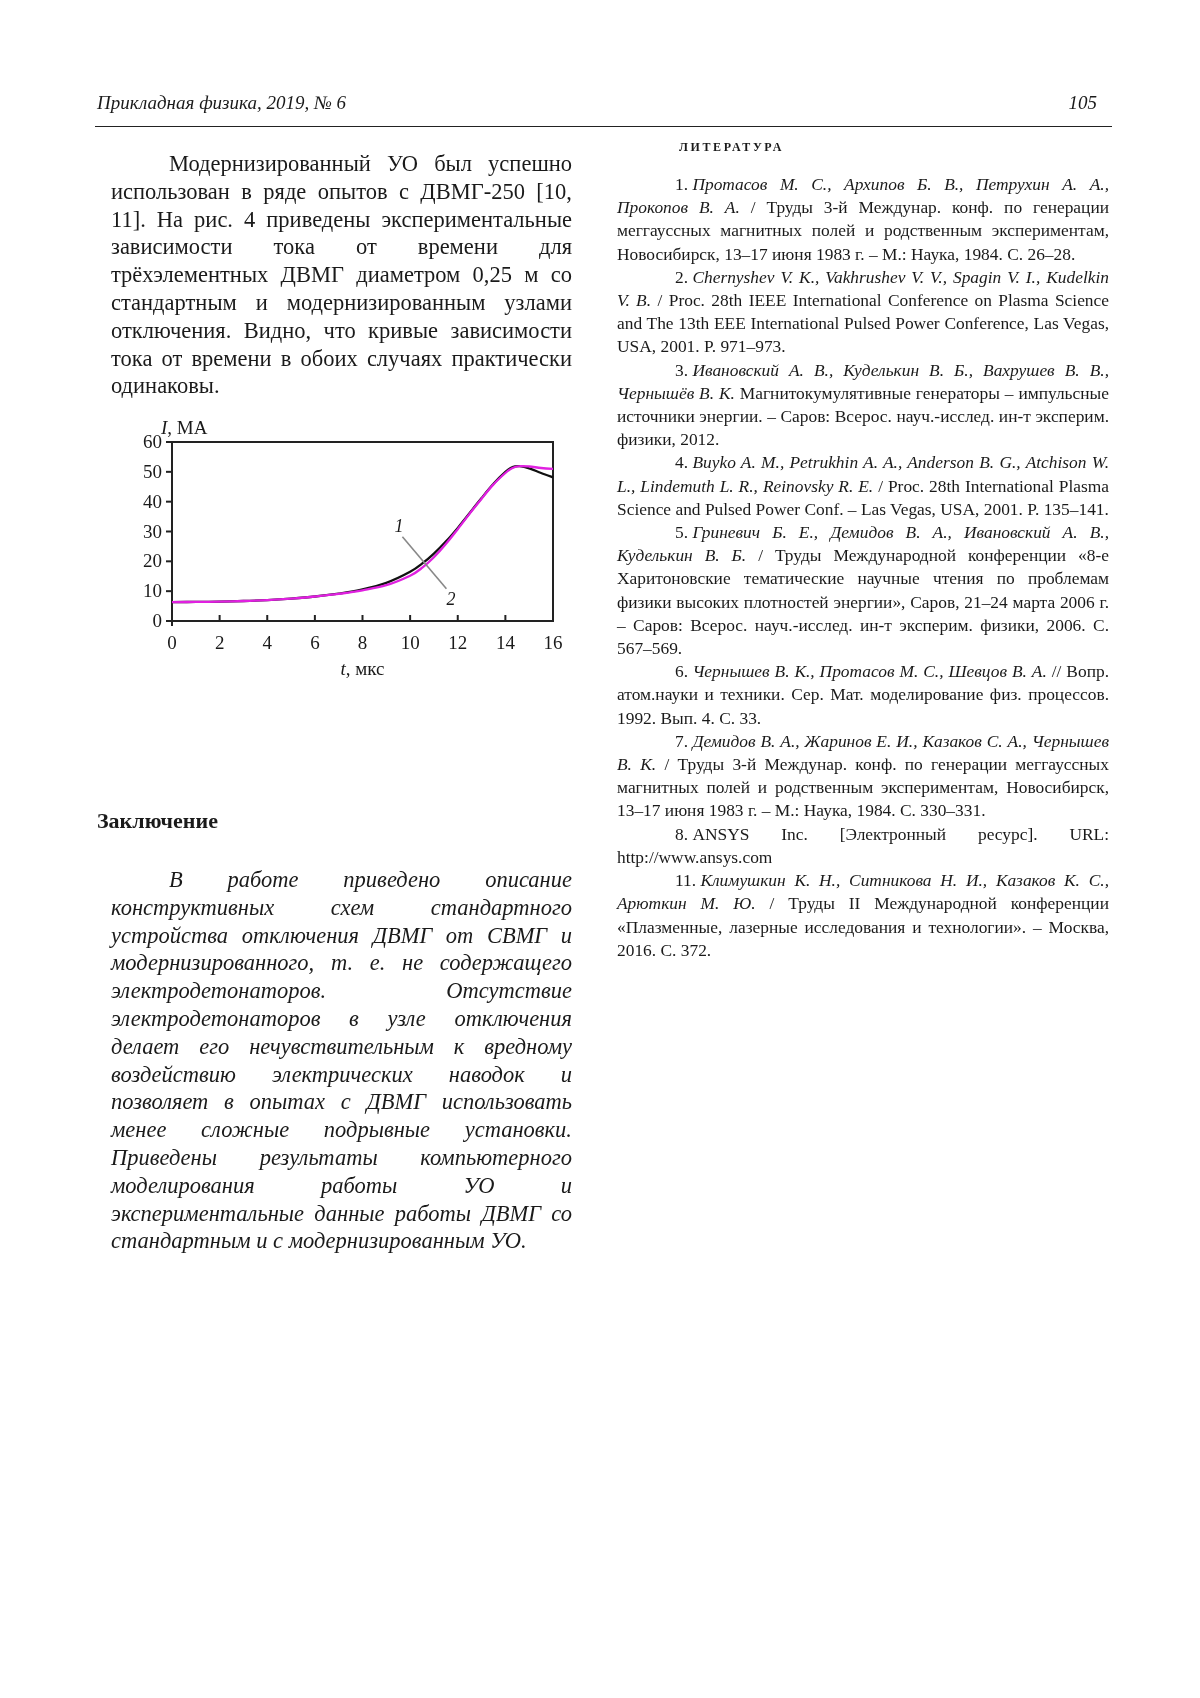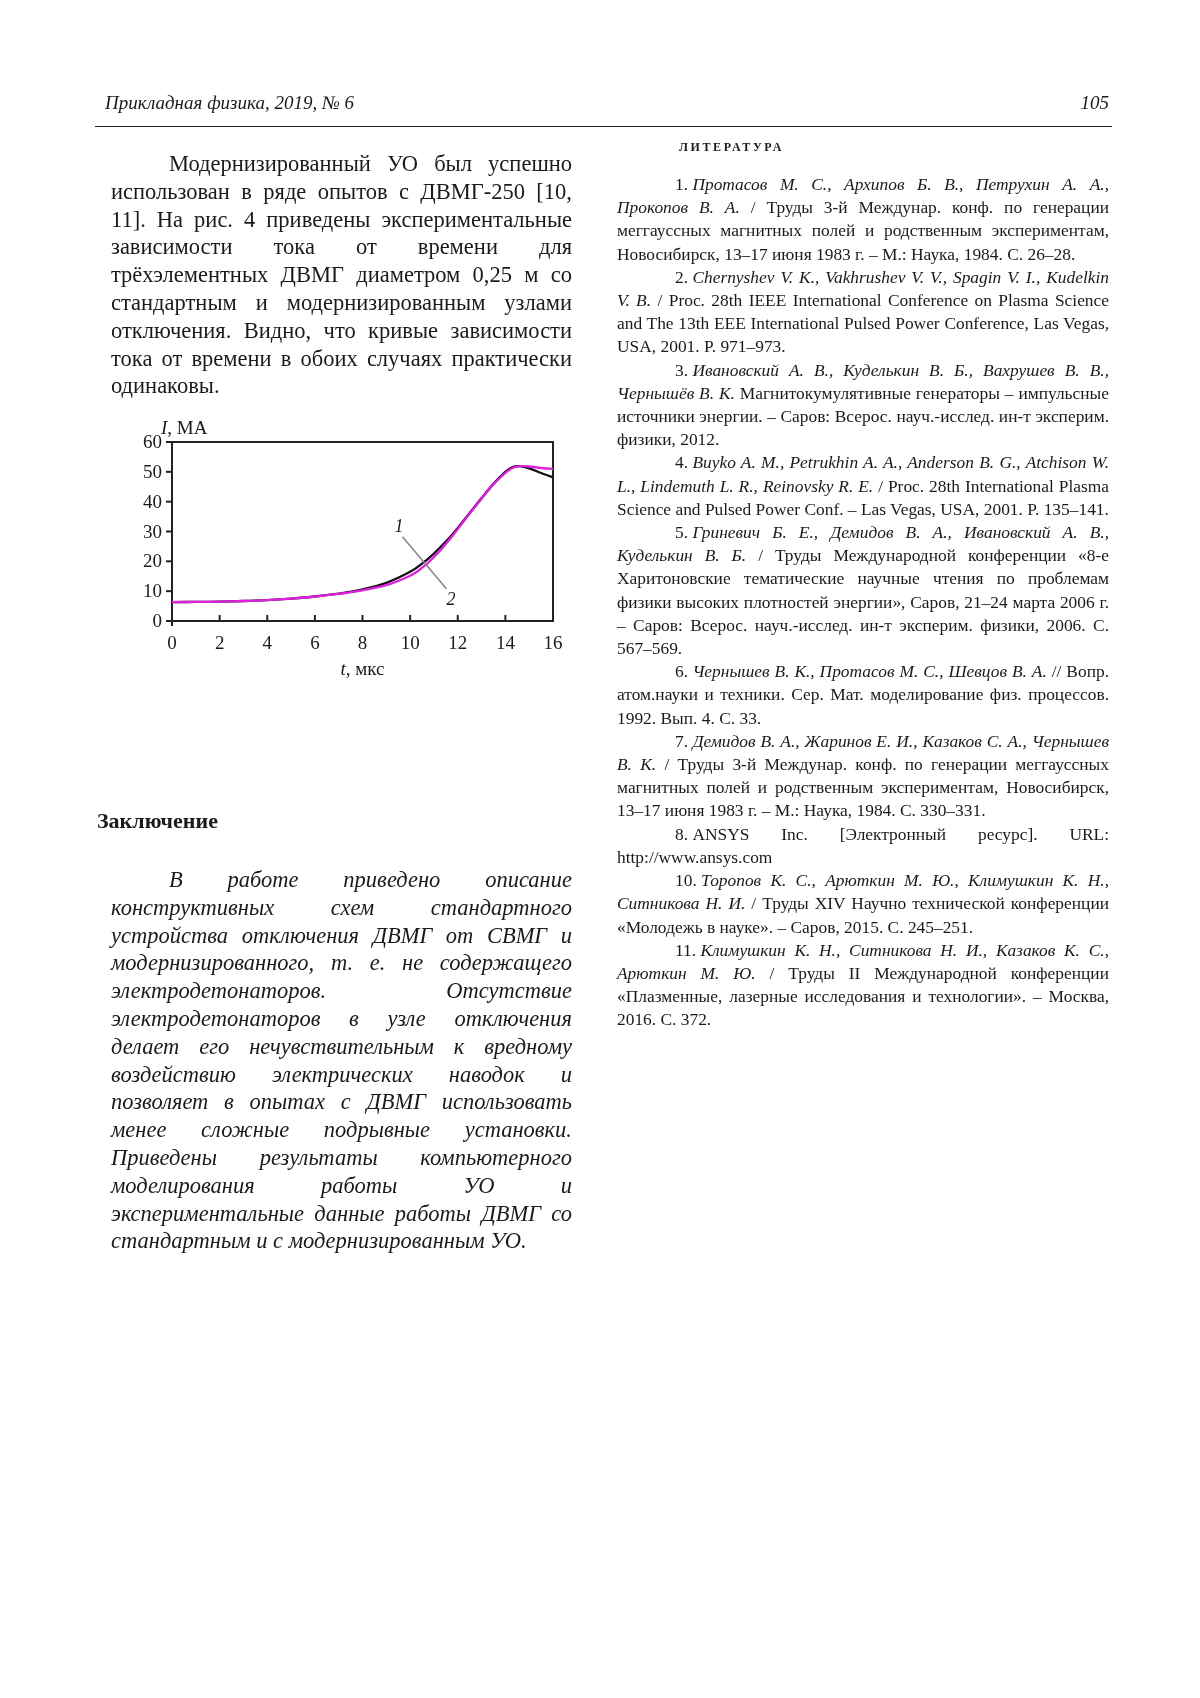--- a/index.html
+++ b/index.html
@@ -1,20 +1,20 @@
 <!DOCTYPE html>
 <html><head>
 <meta charset="utf-8">
 <style>
   html, body { margin: 0; padding: 0; background: #ffffff; }
   body { width: 1200px; height: 1698px; position: relative; overflow: hidden;
          font-family: "Liberation Serif", "DejaVu Serif", serif; color: #1a1a1a; }
   .header { position: absolute; left: 97px; top: 92px; width: 1012px; height: 30px; }
-  .header .journal { position: absolute; left: 8px; top: 0; font-style: italic; font-size: 19px; }
-  .header .pageno { position: absolute; right: 0; top: 0; font-style: italic; font-size: 19px; }
+  .header .journal { position: absolute; left: 0; top: 0; font-style: italic; font-size: 19px; }
+  .header .pageno { position: absolute; right: 12px; top: 0; font-style: italic; font-size: 19px; }
   .rule { position: absolute; left: 95px; top: 126px; width: 1017px; height: 0; border-top: 1.5px solid #222; }
 
   .col-left { position: absolute; left: 97px; top: 136px; width: 489px; }
   .col-right { position: absolute; left: 617px; top: 136px; width: 492px; }
 
   .para-big { font-size: 22.5px; line-height: 27.8px; text-align: justify; text-align-last: left; margin: 14px; }
   .para-big .indent { display: inline-block; width: 58px; }
 
   .figure { position: absolute; left: 0; top: 278px; width: 489px; height: 300px; }
   .figure svg { position: absolute; left: 0; top: 0; }
@@ -106,16 +106,15 @@
   <div class="lit-title">ЛИТЕРАТУРА</div>
   <div id="ref-list">
       <p class="ref"><span class="num">1.&nbsp; </span><span class="auth">Протасов М. С., Архипов Б. В., Петрухин А. А., Прокопов В. А.</span><span> / Труды 3-й Междунар. конф. по генерации меггауссных магнитных полей и родственным экспериментам, Новосибирск, 13–17 июня 1983 г. – М.: Наука, 1984. С. 26–28.</span></p>
       <p class="ref"><span class="num">2.&nbsp; </span><span class="auth">Chernyshev V. K., Vakhrushev V. V., Spagin V. I., Kudelkin V. B.</span><span> / Proc. 28th IEEE International Conference on Plasma Science and The 13th EEE International Pulsed Power Conference, Las Vegas, USA, 2001. P. 971–973.</span></p>
       <p class="ref"><span class="num">3.&nbsp; </span><span class="auth">Ивановский А. В., Кудельки‌н В. Б., Вахрушев В. В., Чернышёв В. К.</span><span> Магнитокумулятивные генераторы – импульсные источники энергии. – Саров: Всерос. науч.-исслед. ин-т эксперим. физики, 2012.</span></p>
       <p class="ref"><span class="num">4.&nbsp; </span><span class="auth">Buyko A. M., Petrukhin A. A., Anderson B. G., Atchison W. L., Lindemuth L. R., Reinovsky R. E.</span><span> / Proc. 28th International Plasma Science and Pulsed Power Conf. – Las Vegas, USA, 2001. P. 135–141.</span></p>
       <p class="ref"><span class="num">5.&nbsp; </span><span class="auth">Гриневич Б. Е., Демидов В. А., Ивановский А. В., Кудельки‌н В. Б.</span><span> / Труды Международной конференции «8-е Харитоновские тематические научные чтения по проблемам физики высоких плотностей энергии», Саров, 21–24 марта 2006 г. – Саров: Всерос. науч.-исслед. ин-т эксперим. физики, 2006. С. 567–569.</span></p>
       <p class="ref"><span class="num">6.&nbsp; </span><span class="auth">Чернышев В. К., Протасов М. С., Шевцов В. А.</span><span> // Вопр. атом.науки и техники. Сер. Мат. моделирование физ. процессов. 1992. Вып. 4. С. 33.</span></p>
       <p class="ref"><span class="num">7.&nbsp; </span><span class="auth">Демидов В. А., Жаринов Е. И., Казаков С. А., Чернышев В. К.</span><span> / Труды 3-й Междунар. конф. по генерации меггауссных магнитных полей и родственным экспериментам, Новосибирск, 13–17 июня 1983 г. – М.: Наука, 1984. С. 330–331.</span></p>
       <p class="ref"><span class="num">8.&nbsp; </span><span>ANSYS Inc. [Электронный ресурс]. URL: http://www.ansys.com</span></p>
-      <p class="ref"><span class="num">10.&nbsp; </span><span class="auth">Торопов К. С., Арюткин М. Ю., Климушкин К. Н., Ситникова Н. И.</span><span> / Труды XIV Научно технической конференции «Молодежь в науке». – Саров, 2015. С. 245–251.</span></p>
       <p class="ref"><span class="num">11.&nbsp; </span><span class="auth">Климушкин К. Н., Ситникова Н. И., Казаков К. С., Арюткин М. Ю.</span><span> / Труды II Международной конференции «Плазменные, лазерные исследования и технологии». – Москва, 2016. С. 372.</span></p>
     </div>
 </div>
 
 </body></html>

